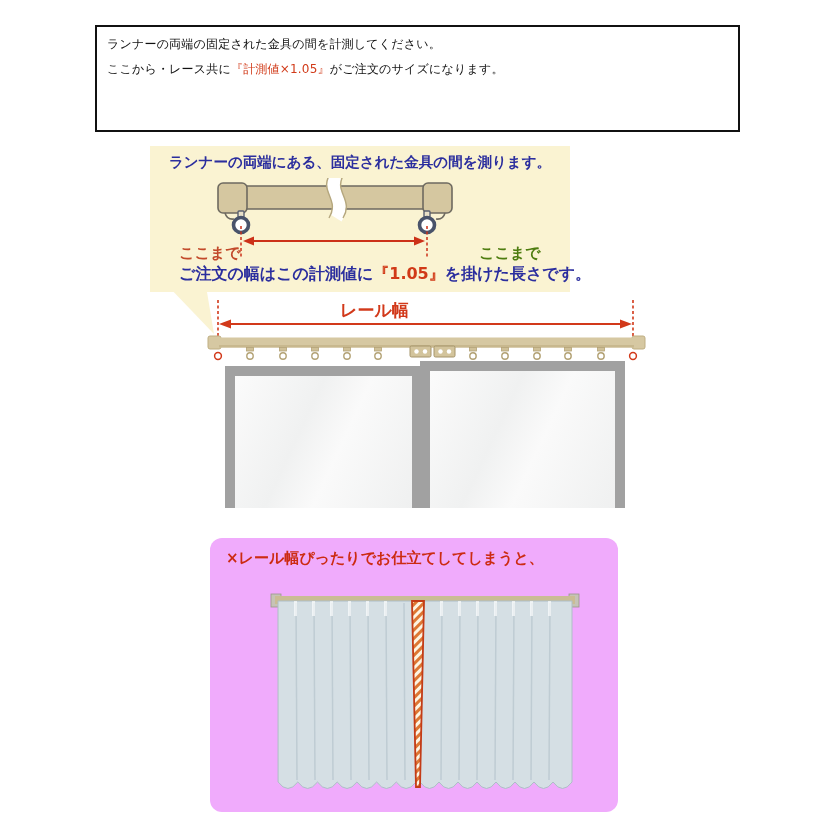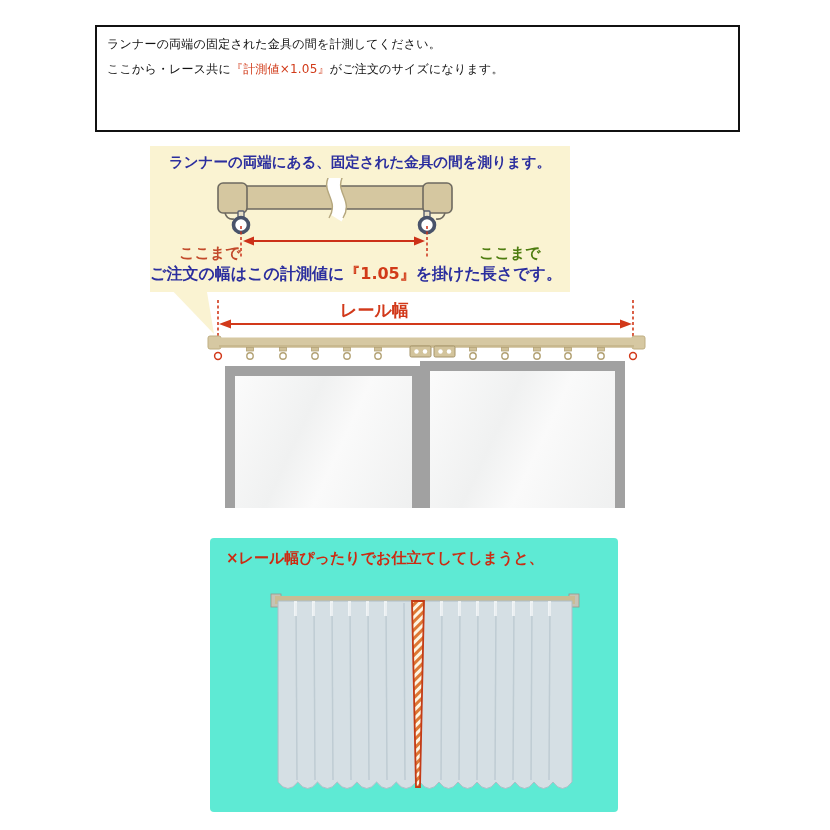--- a/index.html
+++ b/index.html
@@ -25,41 +25,41 @@
   .bubble-caption-top{
     position:absolute;left:0;top:7px;width:100%;text-align:center;
     font-size:14.5px;font-weight:bold;color:#2b2e9e;white-space:nowrap;
   }
   .bubble-rail-svg{position:absolute;left:55px;top:32px;}
   .from-label{position:absolute;left:178px;top:98px;width:128px;text-align:center;
     font-size:15px;font-weight:bold;color:#c2492a;}
   .to-label{position:absolute;left:363px;top:98px;width:128px;text-align:center;
     font-size:15px;font-weight:bold;color:#4d7c0f;}
   .bubble-caption-bottom{
-    position:absolute;left:0;bottom:7px;width:100%;text-align:left;
-    font-size:16px;font-weight:bold;color:#2b2e9e;white-space:nowrap;
+    position:absolute;left:0;bottom:7px;width:100%;text-align:right;
+    font-size:16px;font-weight:bold;color:#2b2e9e;white-space:nowrap;padding-left:21px;
   }
   
   .rail-width-label{
     position:absolute;left:340px;top:299px;width:170px;text-align:left;
     font-size:17px;font-weight:bold;color:#d2391a;z-index:3;
   }
   .rail-diagram-svg{position:absolute;left:200px;top:296px;z-index:2;}
   
   .window-panel{
     position:absolute;box-sizing:border-box;
     border:10px solid #a1a1a1;border-bottom:none;
     background:linear-gradient(115deg,#fbfbfb 0%,#f0f1f1 38%,#fafafa 58%,#eff0f0 100%);
   }
   .window-left{left:225px;top:366px;width:197px;height:142px;z-index:1;}
   .window-right{left:420px;top:361px;width:205px;height:147px;z-index:2;}
   
   .warning-box{
     position:absolute;left:210px;top:538px;width:408px;height:274px;
-    background:#5eead4;border-radius:4px;z-index:2;
+    background:#f0abfc;border-radius:12px;z-index:2;
   }
   .warning-line1{position:absolute;left:16px;top:11px;font-size:15px;font-weight:bold;
     color:#cc2b12;white-space:nowrap;}
   .warning-line2{position:absolute;left:31px;top:33px;font-size:15px;font-weight:bold;
     color:#cc2b12;white-space:nowrap;}
   .curtain-svg{position:absolute;left:55px;top:52px;}
 </style>
 </head>
 <body>
 

